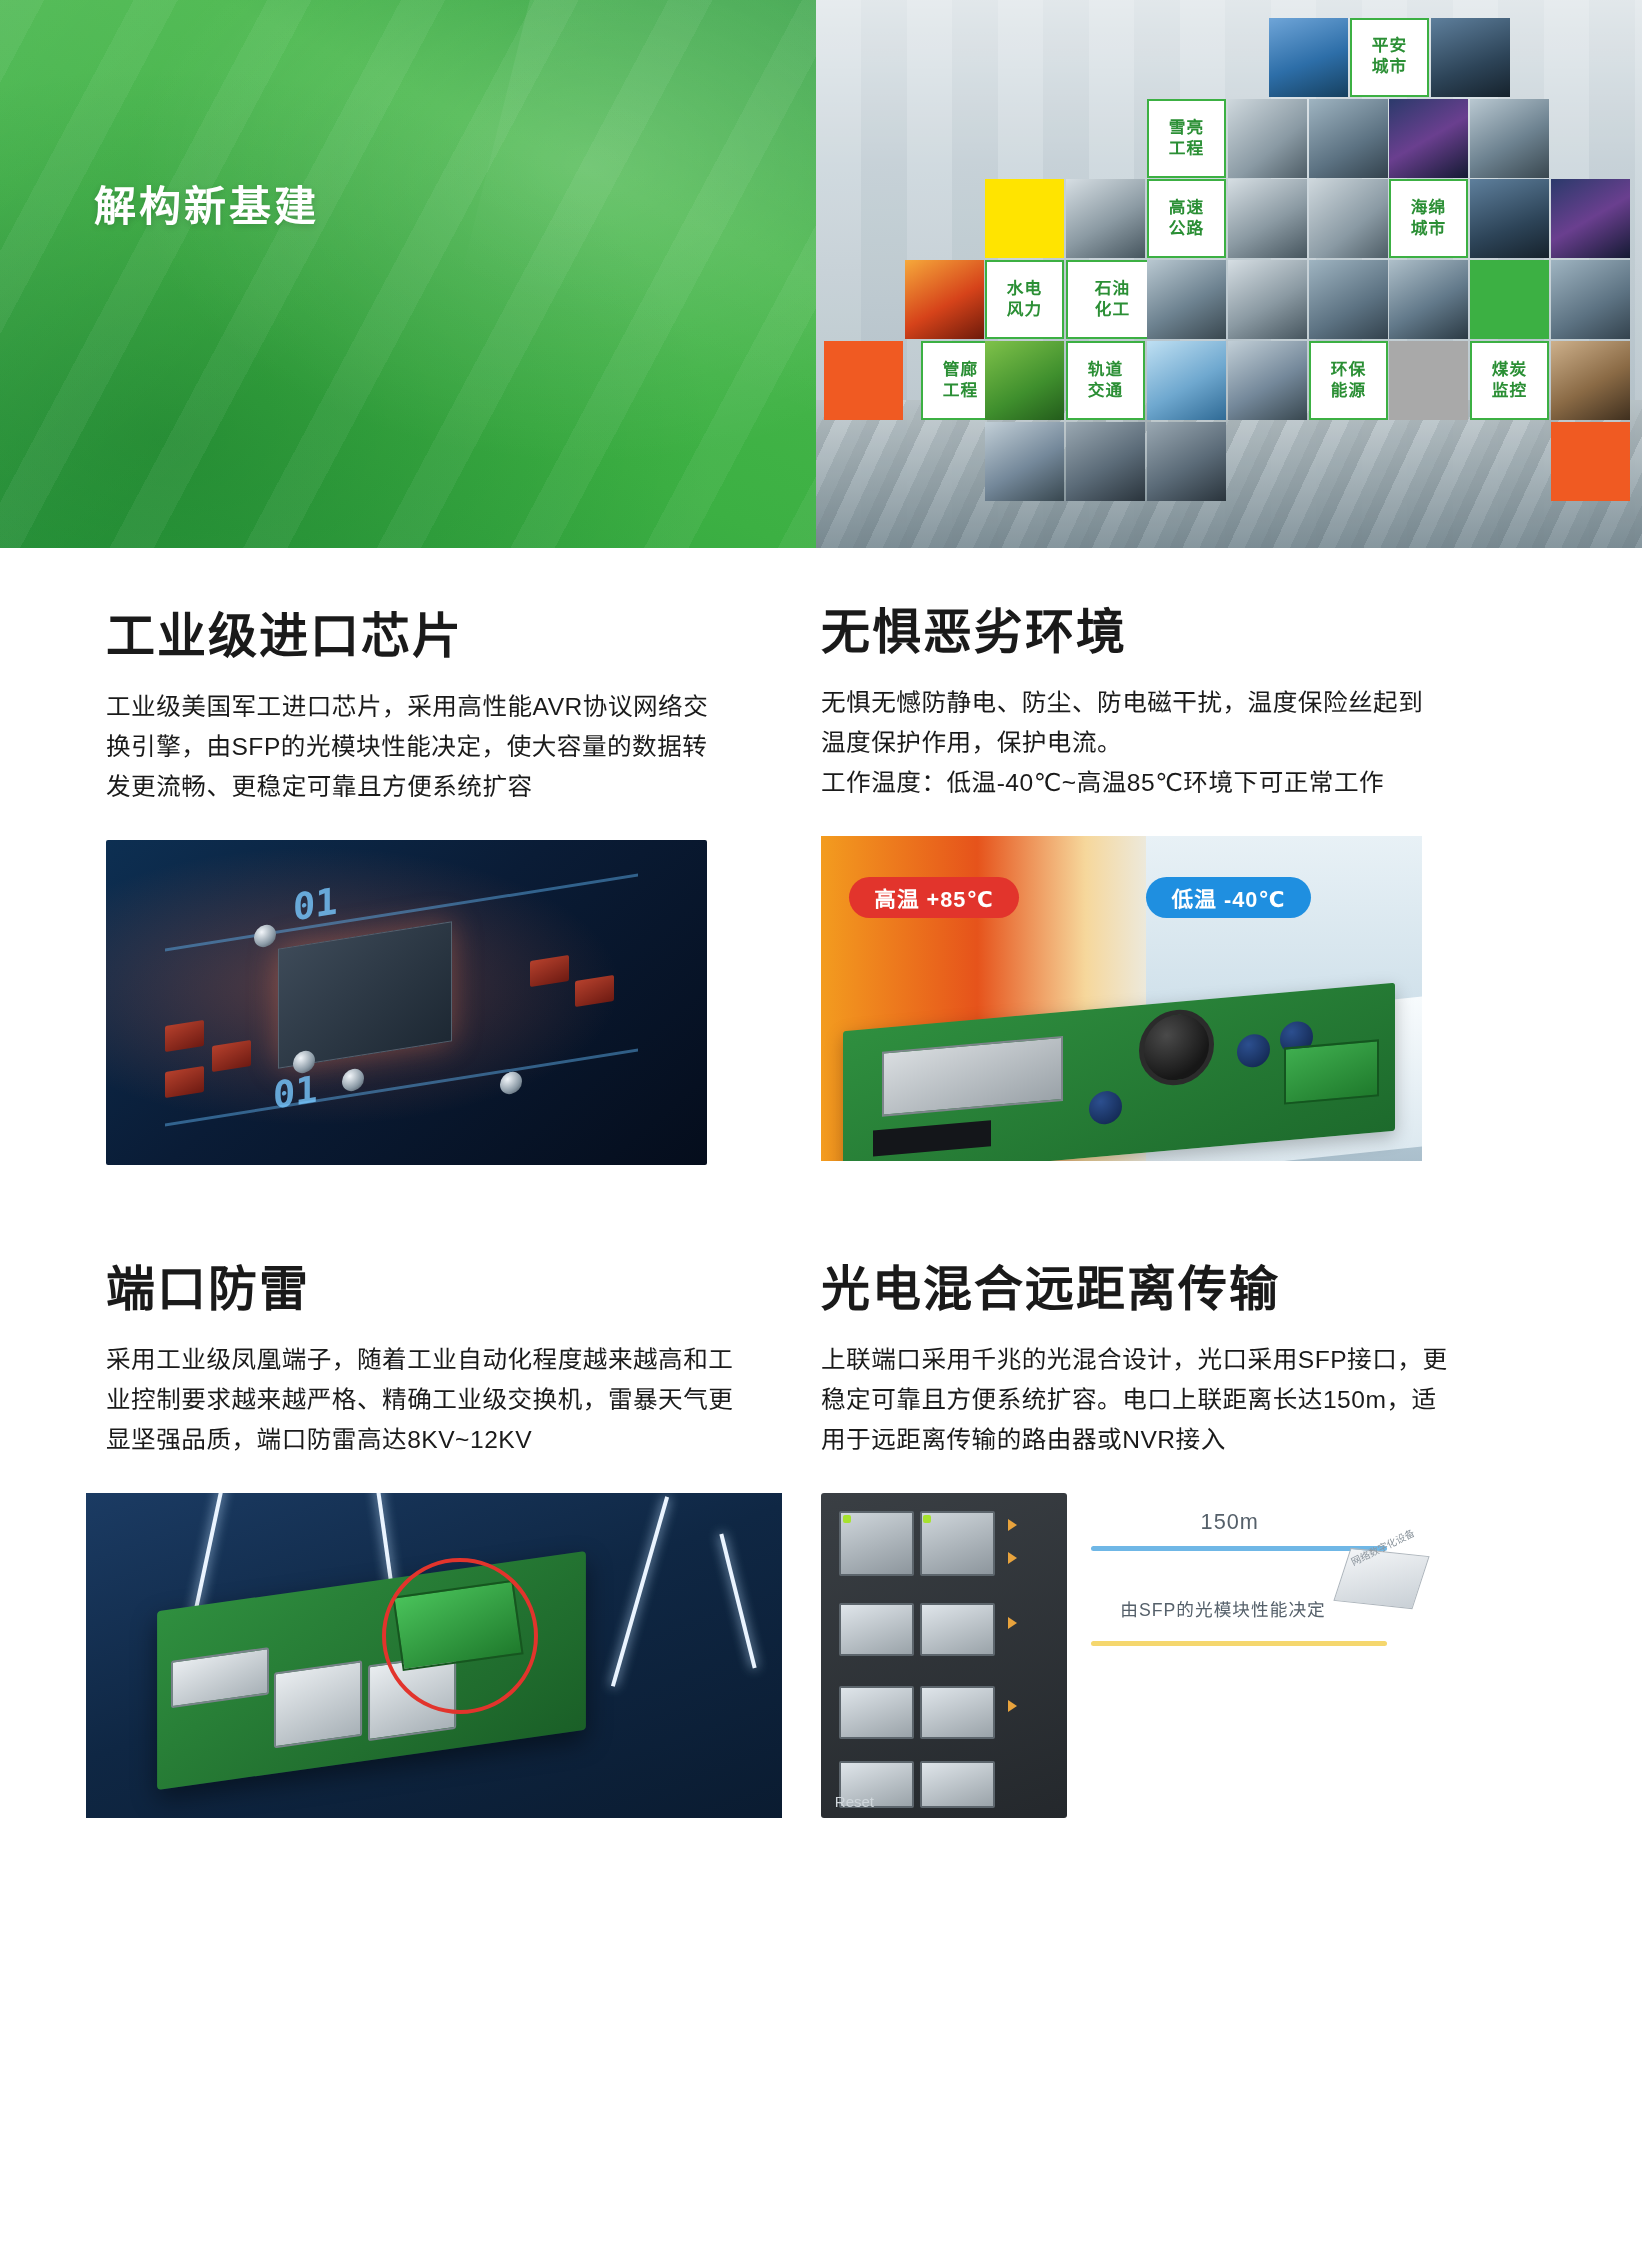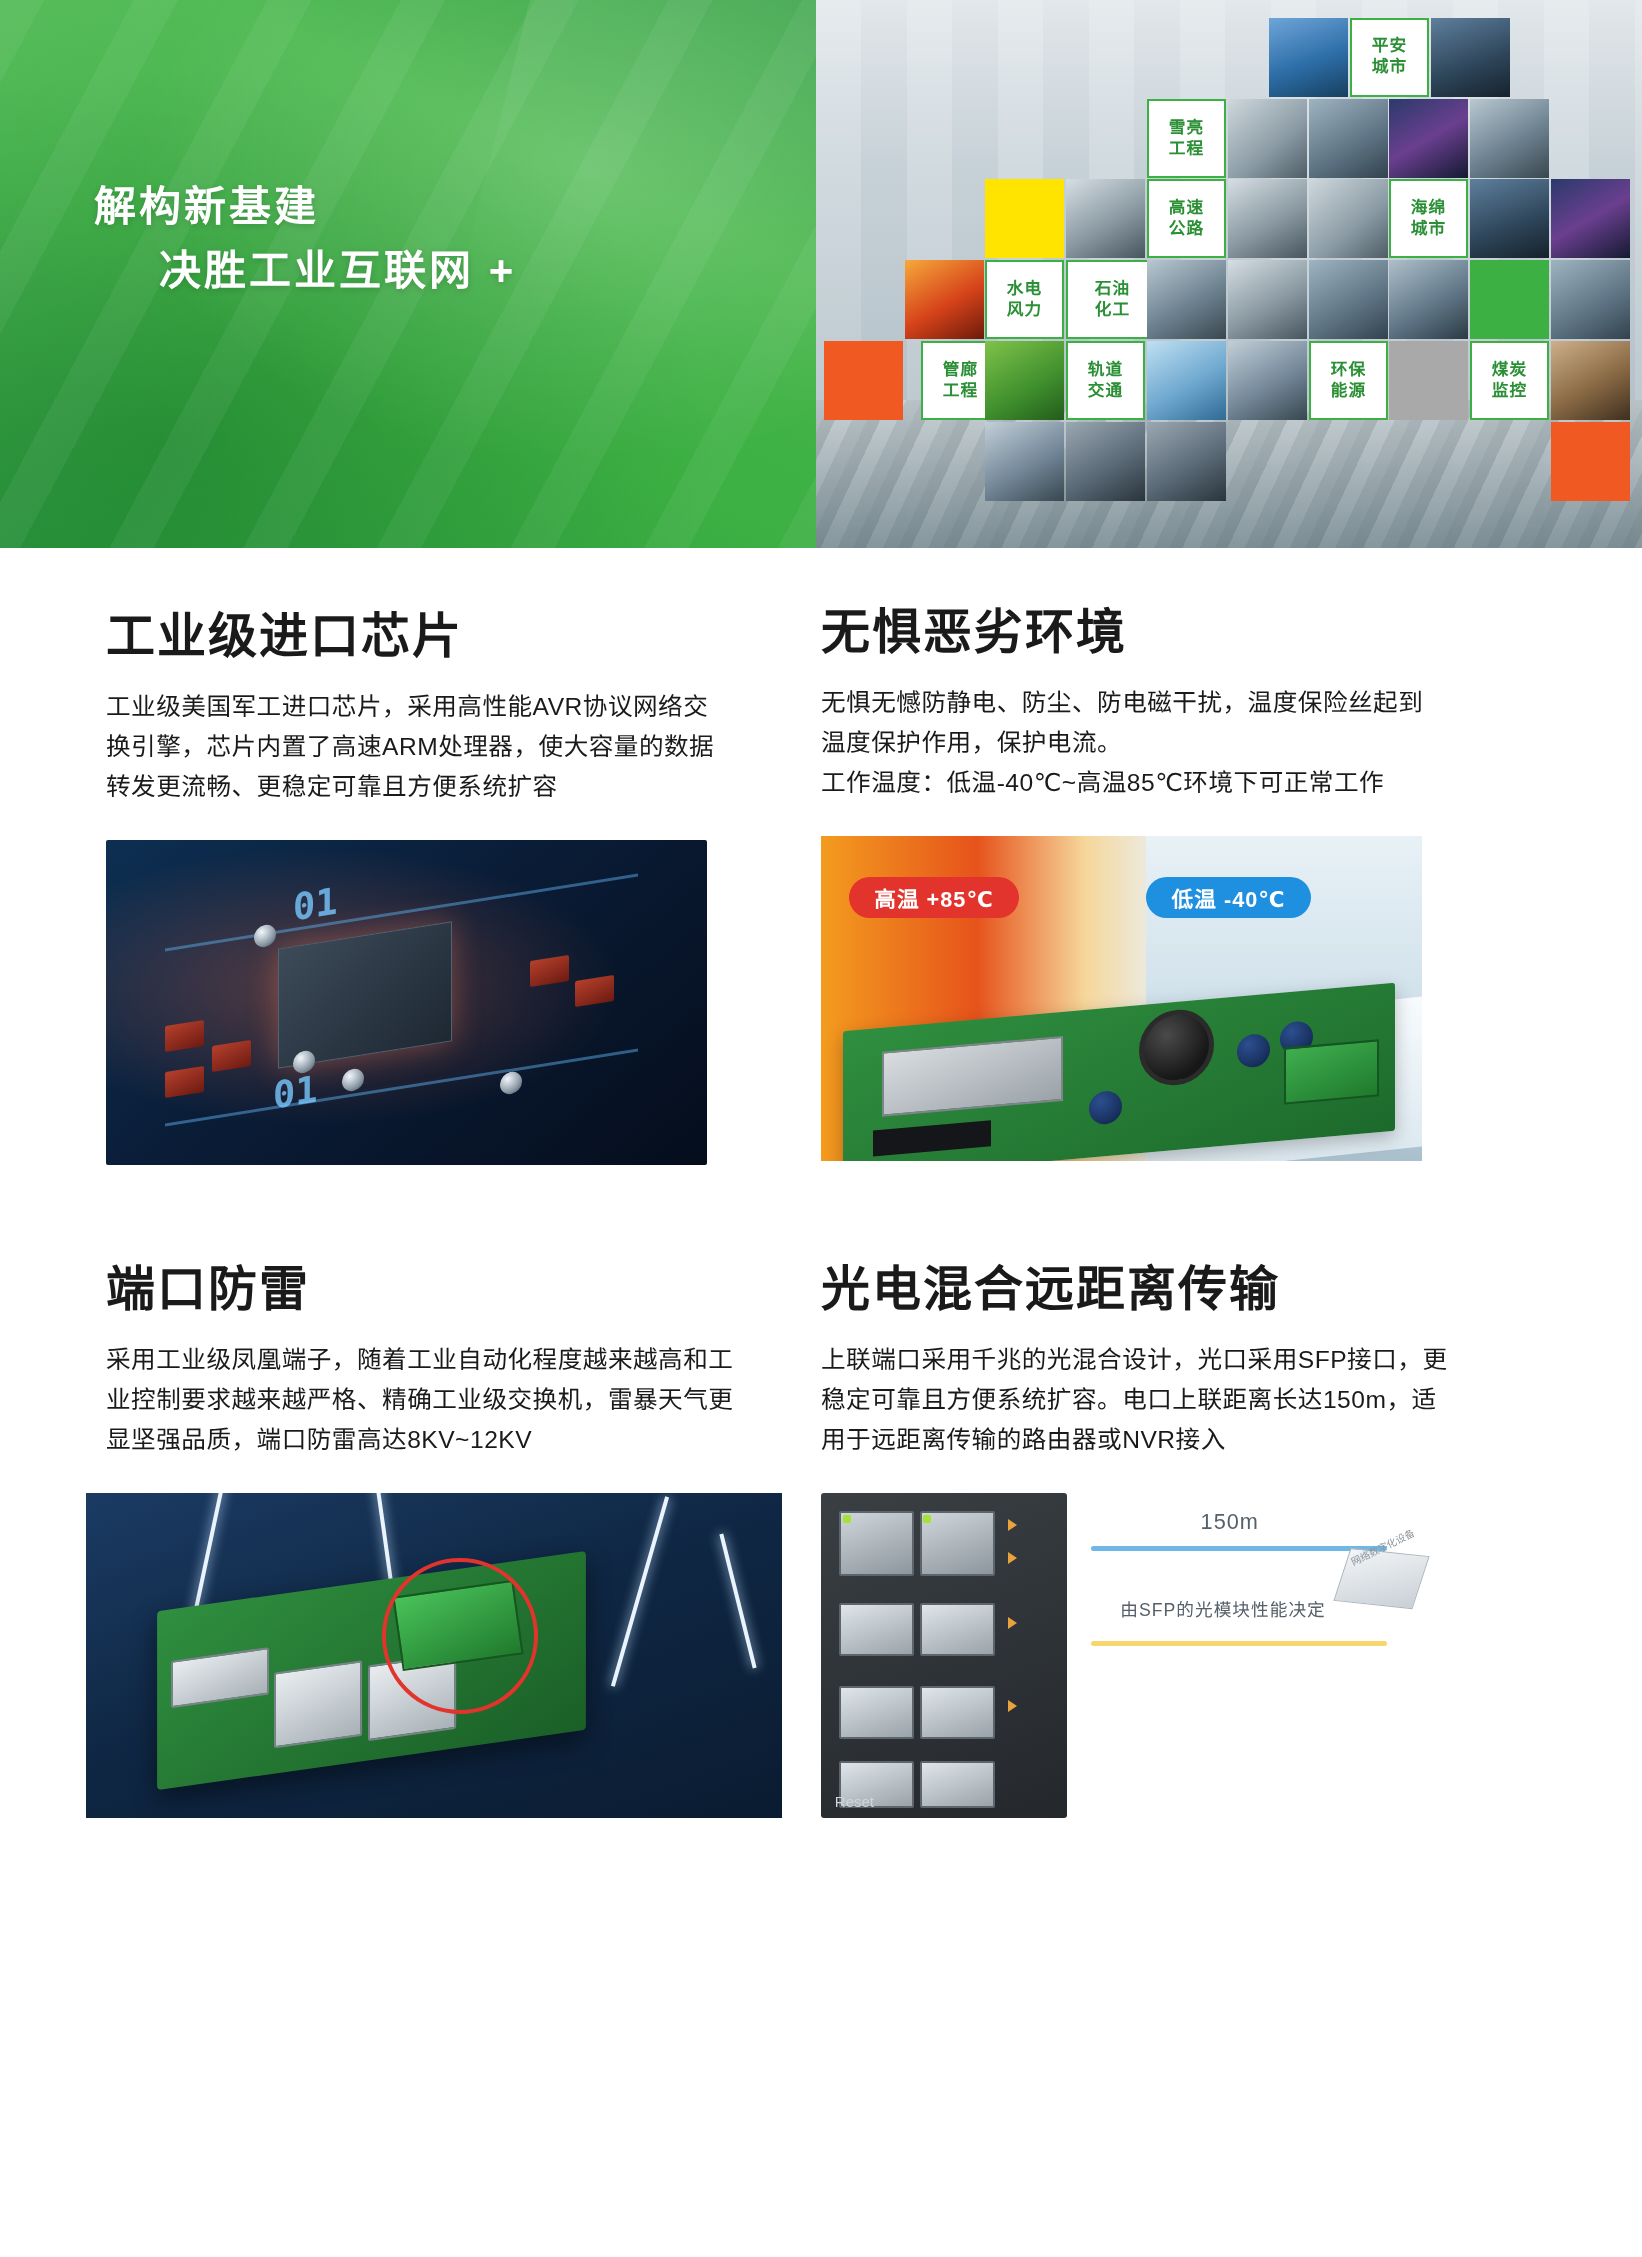--- a/index.html
+++ b/index.html
@@ -174,21 +174,20 @@
 </head>
 <body>
 
 <div class="page">
 
   <section class="hero">
 
     <div class="hero-left">
       <div class="hero-title">
         <span class="l1">解构新基建</span>
-        <span class="l2">决胜工业互联网 +</span>
       </div>
     </div>
 
     <div class="hero-right">
       <div class="bg-photo"></div>
       <div class="bottom-photo"></div>
 
       <div class="mosaic">
 
         <div class="cell ph ph-solar" style="left:453px;top:17.7px;width:79px;height:79px;"></div>
@@ -248,21 +247,21 @@
       </div>
     </div>
   </section>
 
   <section class="features">
 
     <div class="row">
 
       <div class="col left" style="padding-top:59px;">
         <h2 class="f-title">工业级进口芯片</h2>
-        <p class="f-desc" style="max-width:611px;">工业级美国军工进口芯片，采用高性能AVR协议网络交换引擎，芯片内置了高速ARM处理器，使大容量的数据转发更流畅、更稳定可靠且方便系统扩容</p>
+        <p class="f-desc" style="max-width:611px;">工业级美国军工进口芯片，采用高性能AVR协议网络交换引擎，由SFP的光模块性能决定，使大容量的数据转发更流畅、更稳定可靠且方便系统扩容</p>
 
         <div class="shot">
           <div class="shot-chip">
             <div class="die"></div>
             <div class="trace" style="left:59px;top:71px;width:473px;"></div>
             <div class="trace" style="left:59px;top:246px;width:473px;"></div>
             <div class="cap" style="left:59px;top:183px;"></div>
             <div class="cap" style="left:106px;top:203px;"></div>
             <div class="cap" style="left:59px;top:229px;"></div>
             <div class="cap" style="left:424px;top:118px;"></div>

